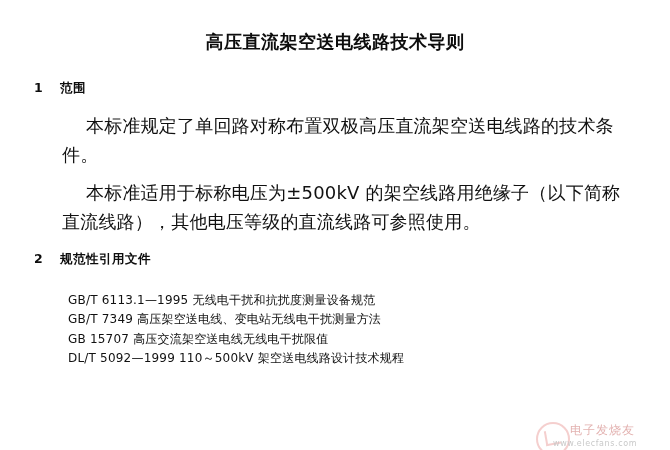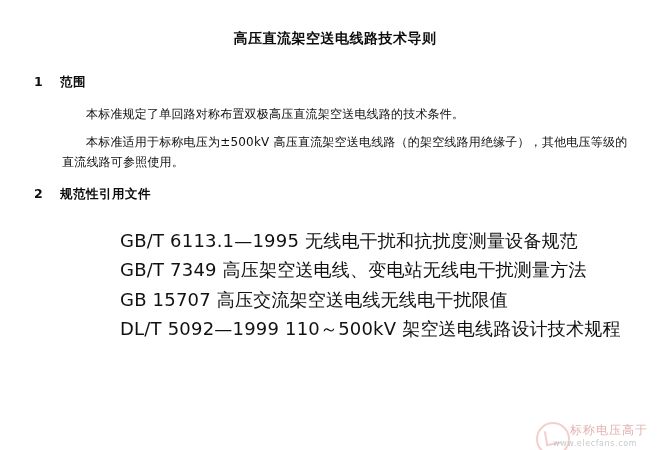--- a/index.html
+++ b/index.html
@@ -17,21 +17,21 @@
   }
   .page {
     position: relative;
     width: 670px;
     height: 450px;
     box-sizing: border-box;
     padding: 0;
   }
   .doc-title {
     text-align: center;
-    font-size: 14px;
+    font-size: 18px;
     font-weight: bold;
     letter-spacing: 0.5px;
     margin: 30px 0 0 0;
     color: #0d0d0d;
   }
   .section {
     margin-top: 0;
   }
   .clause-head {
     display: flex;
@@ -43,40 +43,40 @@
   .clause-num {
     width: 26px;
     margin-left: 34px;
     flex: 0 0 auto;
   }
   .clause-title {
     letter-spacing: 0.5px;
     text-align: center;
   }
   .para {
-    font-size: 12px;
+    font-size: 18px;
     line-height: 1.62;
     color: #111111;
     margin-left: 62px;
     margin-right: 40px;
     letter-spacing: 0.2px;
   }
   .para-indent {
     text-indent: 24px;
   }
   .para-hang {
     margin-left: 62px;
     margin-right: 20px;
     text-indent: 24px;
   }
   .ref-item {
-    font-size: 18px;
+    font-size: 12px;
     line-height: 1.62;
     color: #111111;
-    margin-left: 120px;
+    margin-left: 68px;
     margin-right: 20px;
     letter-spacing: 0.2px;
     white-space: nowrap;
   }
   .ref-item.wrap {
     white-space: normal;
   }
   .gap-sm { height: 9px; }
   .gap-md { height: 14px; }
   .gap-xl { height: 26px; }
@@ -140,37 +140,37 @@
   <div class="gap-xl"></div>
 
   <div class="section">
     <div class="clause-head">
       <span class="clause-num">1</span>
       <span class="clause-title">范围</span>
     </div>
     <div class="gap-md"></div>
     <div class="para para-indent">本标准规定了单回路对称布置双极高压直流架空送电线路的技术条件。</div>
     <div class="gap-sm"></div>
-    <div class="para para-indent">本标准适用于标称电压为±500kV 高压直流架空送电线路（的架空线路用绝缘子），其他电压等级的直流线路可参照使用。</div>
+    <div class="para para-indent">本标准适用于标称电压为±500kV 的架空线路用绝缘子（以下简称直流线路），其他电压等级的直流线路可参照使用。</div>
   </div>
 
   <div class="gap-md"></div>
 
   <div class="section">
     <div class="clause-head">
       <span class="clause-num">2</span>
       <span class="clause-title">规范性引用文件</span>
     </div>
     <div class="gap-md"></div>
     <div class="gap-sm"></div>
     <div class="ref-item">GB/T 6113.1—1995    无线电干扰和抗扰度测量设备规范</div>
     <div class="ref-item">GB/T 7349    高压架空送电线、变电站无线电干扰测量方法</div>
     <div class="ref-item">GB 15707    高压交流架空送电线无线电干扰限值</div>
     <div class="ref-item">DL/T 5092—1999    110～500kV 架空送电线路设计技术规程</div>
   </div>
 
   <div class="watermark">
     <div class="wm-circle"></div>
-    <div class="wm-text-main">标称电压高于</div>
+    <div class="wm-text-main">电子发烧友</div>
     <div class="wm-text-sub">www.elecfans.com</div>
   </div>
 
 </div>
 
 </body></html>

